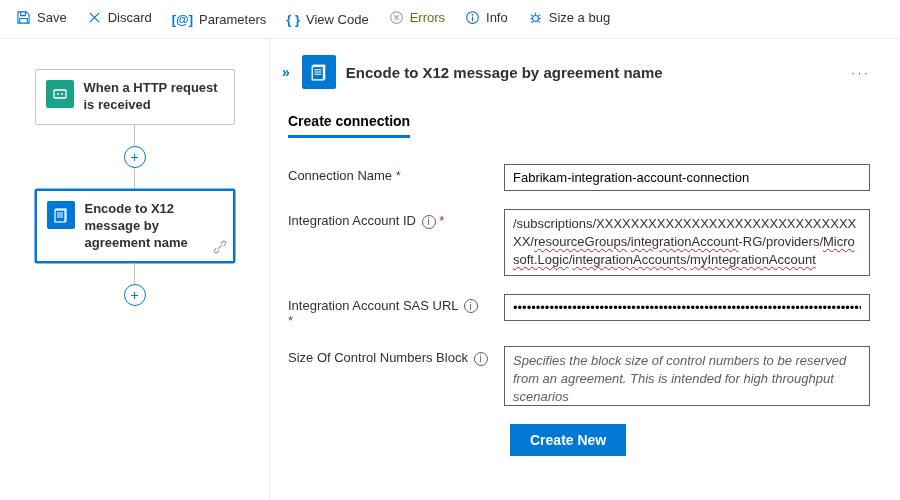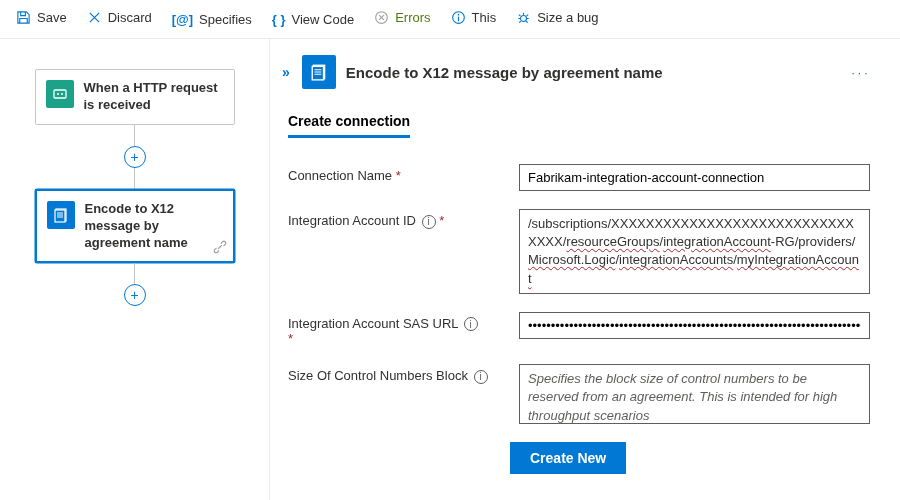--- a/index.html
+++ b/index.html
@@ -150,21 +150,20 @@
     color:#605e5c;
     margin-left:2px;
   }
   .form-input {
     flex: 1;
     border: 1px solid #605e5c;
     padding: 5px 8px;
     font-family: inherit;
     font-size: 13px;
     background: #fff;
-    margin-left: 15px;
   }
   .form-input.ta {
     min-height: 60px;
     resize: none;
     line-height: 1.4;
   }
   .form-input::placeholder { color:#605e5c; font-style: italic; }
   .spellerr { text-decoration: underline wavy #a4262c; text-decoration-thickness:1px; text-underline-offset:2px;}
   .btn-primary {
     background: #0078d4;
@@ -192,21 +191,21 @@
   <div class="toolbar-btn">
     <span class="toolbar-icon">
       <svg width="15" height="15" viewBox="0 0 16 16">
           <path stroke="currentColor" stroke-width="1.3" d="M3 3l10 10M13 3L3 13"></path>
         </svg>
     </span>
     <span>Discard</span>
   </div>
   <div class="toolbar-btn">
     <span class="toolbar-icon" style="font-weight:600">[@]</span>
-    <span>Specifies</span>
+    <span>Parameters</span>
   </div>
   <div class="toolbar-btn">
     <span class="toolbar-icon" style="font-weight:600">{ }</span>
     <span>View Code</span>
   </div>
   <div class="toolbar-btn disabled">
     <span class="toolbar-icon">
       <svg width="15" height="15" viewBox="0 0 16 16">
           <circle cx="8" cy="8" r="6.2" fill="none" stroke="currentColor" stroke-width="1.2"></circle>
           <path stroke="currentColor" stroke-width="1.2" d="M5.5 5.5l5 5M10.5 5.5l-5 5"></path>
@@ -215,21 +214,21 @@
     <span>Errors</span>
   </div>
   <div class="toolbar-btn">
     <span class="toolbar-icon">
       <svg width="15" height="15" viewBox="0 0 16 16">
           <circle cx="8" cy="8" r="6.2" fill="none" stroke="currentColor" stroke-width="1.2"></circle>
           <circle cx="8" cy="5" r="0.9" fill="currentColor"></circle>
           <path stroke="currentColor" stroke-width="1.3" d="M8 7v5"></path>
         </svg>
     </span>
-    <span>This</span>
+    <span>Info</span>
   </div>
   <div class="toolbar-btn">
     <span class="toolbar-icon">
       <svg width="15" height="15" viewBox="0 0 16 16">
           <circle cx="8" cy="9" r="3.2" fill="none" stroke="currentColor" stroke-width="1.2"></circle>
           <path stroke="currentColor" stroke-width="1.2" d="M8 5V3M4.8 6.5L3 5M11.2 6.5L13 5M4.8 9H2.5M11.2 9H13.5M5 12l-1.5 1.5M11 12l1.5 1.5"></path>
         </svg>
     </span>
     <span>Size a bug</span>
   </div>

